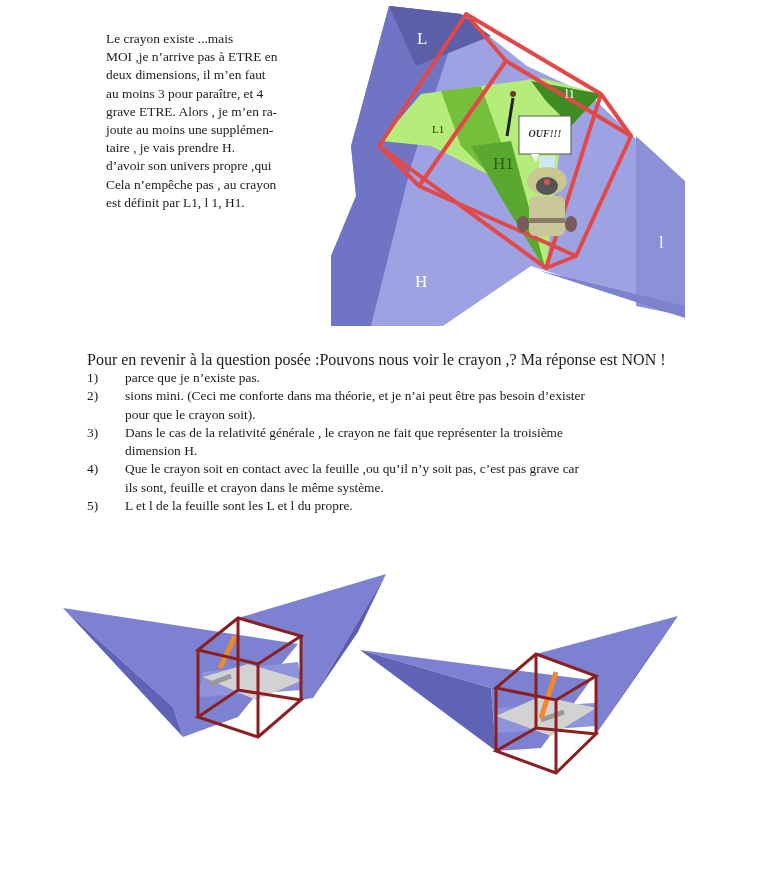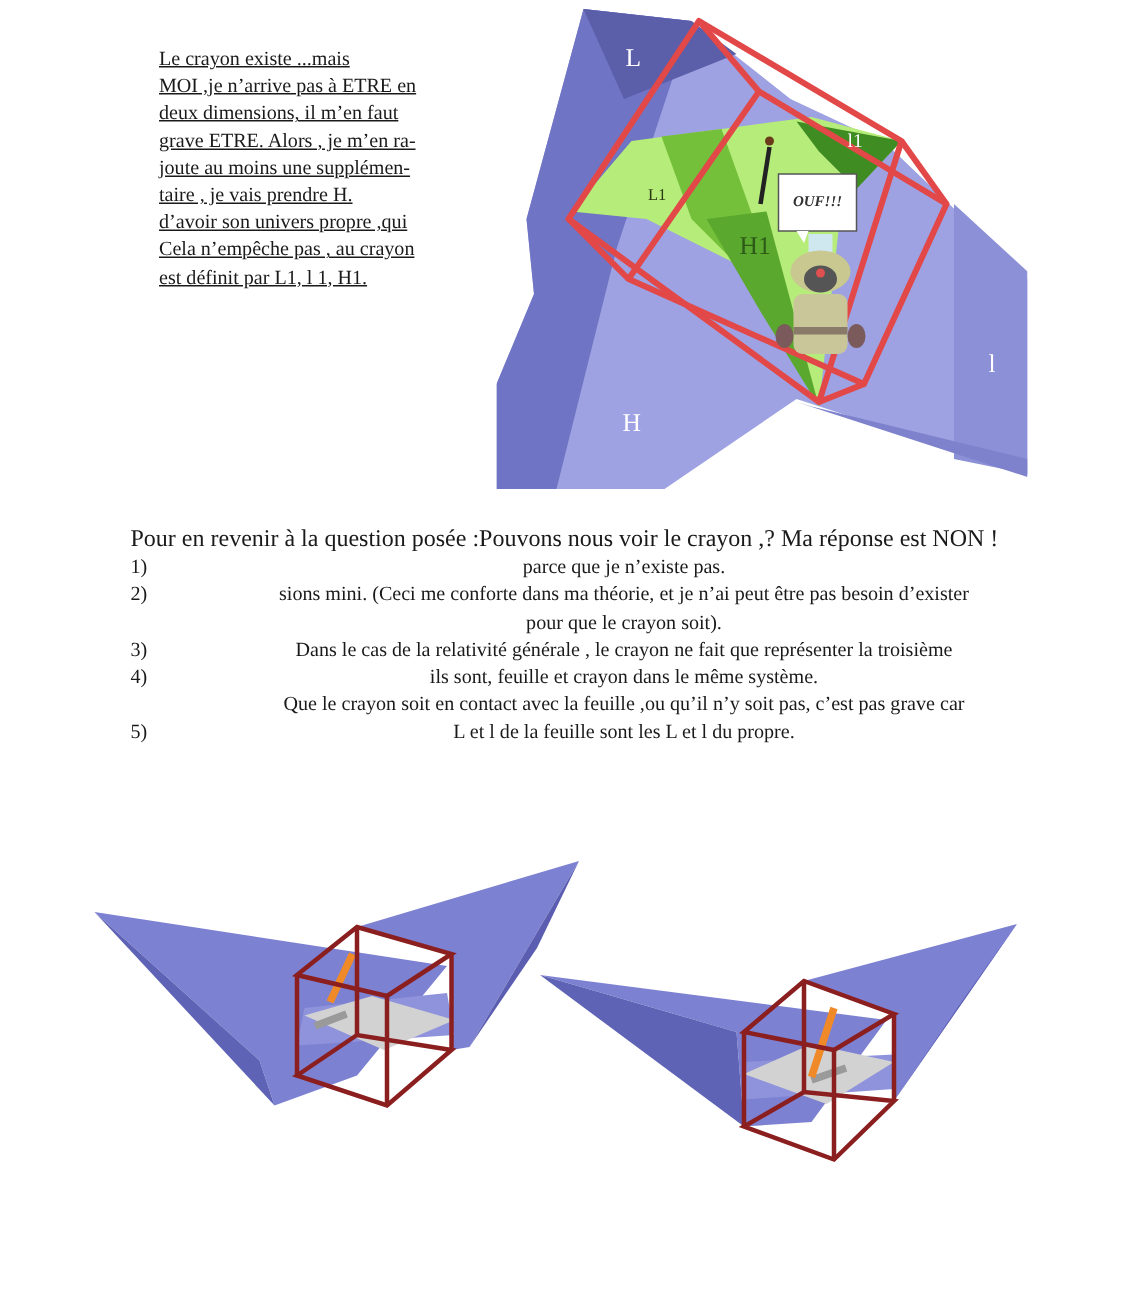--- a/index.html
+++ b/index.html
@@ -1,40 +1,41 @@
 <!DOCTYPE html>
 <html><head>
 <meta charset="utf-8">
 <style>
   html, body { margin:0; padding:0; background:#ffffff; }
   body { width:764px; height:876px; position:relative; overflow:hidden;
          font-family:"Liberation Serif","DejaVu Serif",serif; color:#1a1a1a; }
   .intro { position:absolute; left:106px; top:30px; width:230px;
            font-size:13.4px; line-height:18.2px; }
-  .intro div { white-space:nowrap;text-decoration:underline; }
+  .intro div { white-space:nowrap; }
   .fig-top { position:absolute; left:331px; top:6px; width:354px; height:320px; }
   .question { position:absolute; left:87px; top:351px; width:620px;
               font-size:16px; line-height:18.3px; white-space:nowrap; }
   .list { position:absolute; left:87px; top:369px; width:620px;
           font-size:13.4px; line-height:18.3px; }
   .li { display:flex; }
   .li .num { width:38px; flex:0 0 38px; }
-  .li .txt { flex:1;text-align:center; }
+  .li .txt { flex:1; }
   .li .txt div { white-space:nowrap; }
   .fig-b1 { position:absolute; left:58px; top:572px; width:330px; height:200px; }
   .fig-b2 { position:absolute; left:356px; top:608px; width:326px; height:170px; }
   svg text { font-family:"Liberation Serif","DejaVu Serif",serif; }
 </style>
 </head>
 <body>
 
 <div class="intro">
   <div>Le crayon  existe ...mais</div>
   <div>MOI ,je n’arrive pas à ETRE en</div>
   <div>deux dimensions, il m’en faut</div>
+  <div>au moins 3  pour paraître, et  4</div>
   <div>grave ETRE. Alors , je m’en ra-</div>
   <div>joute au moins une supplémen-</div>
   <div>taire , je vais prendre H.</div>
   <div>d’avoir son univers propre ,qui</div>
   <div>Cela n’empêche pas , au  crayon</div>
   <div>est définit par L1, l 1, H1.</div>
 </div>
 
 <svg class="fig-top" viewBox="0 0 354 320">
 
@@ -101,27 +102,28 @@
     <span class="num">2)</span>
     <span class="txt">
       <div>sions mini. (Ceci me conforte dans ma théorie, et je n’ai peut être pas besoin d’exister</div>
       <div>pour que le crayon soit).</div>
     </span>
   </div>
   <div class="li">
     <span class="num">3)</span>
     <span class="txt">
       <div>Dans le cas de la relativité générale , le crayon ne fait que représenter la troisième</div>
+      <div>dimension H.</div>
     </span>
   </div>
   <div class="li">
     <span class="num">4)</span>
     <span class="txt">
+      <div>Que le crayon soit en contact avec la feuille ,ou qu’il n’y soit pas, c’est pas grave car</div>
       <div>ils sont, feuille et crayon dans le  même système.</div>
-      <div>Que le crayon soit en contact avec la feuille ,ou qu’il n’y soit pas, c’est pas grave car</div>
     </span>
   </div>
   <div class="li">
     <span class="num">5)</span>
     <span class="txt">
         <div>L et l de la feuille sont les L  et l du propre.</div>
       </span>
   </div>
 </div>
 

